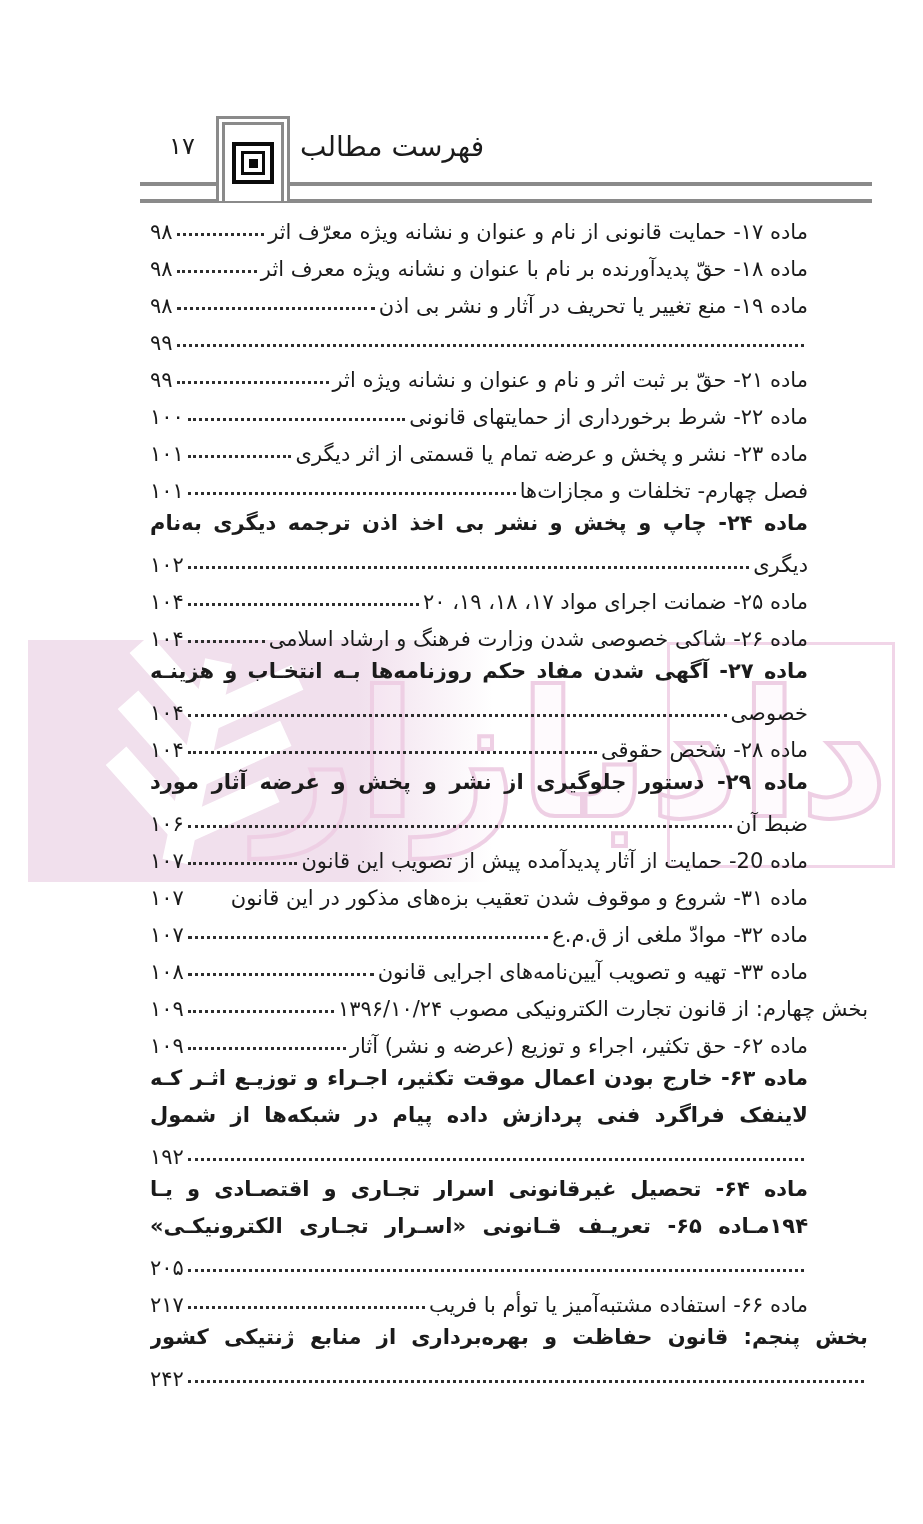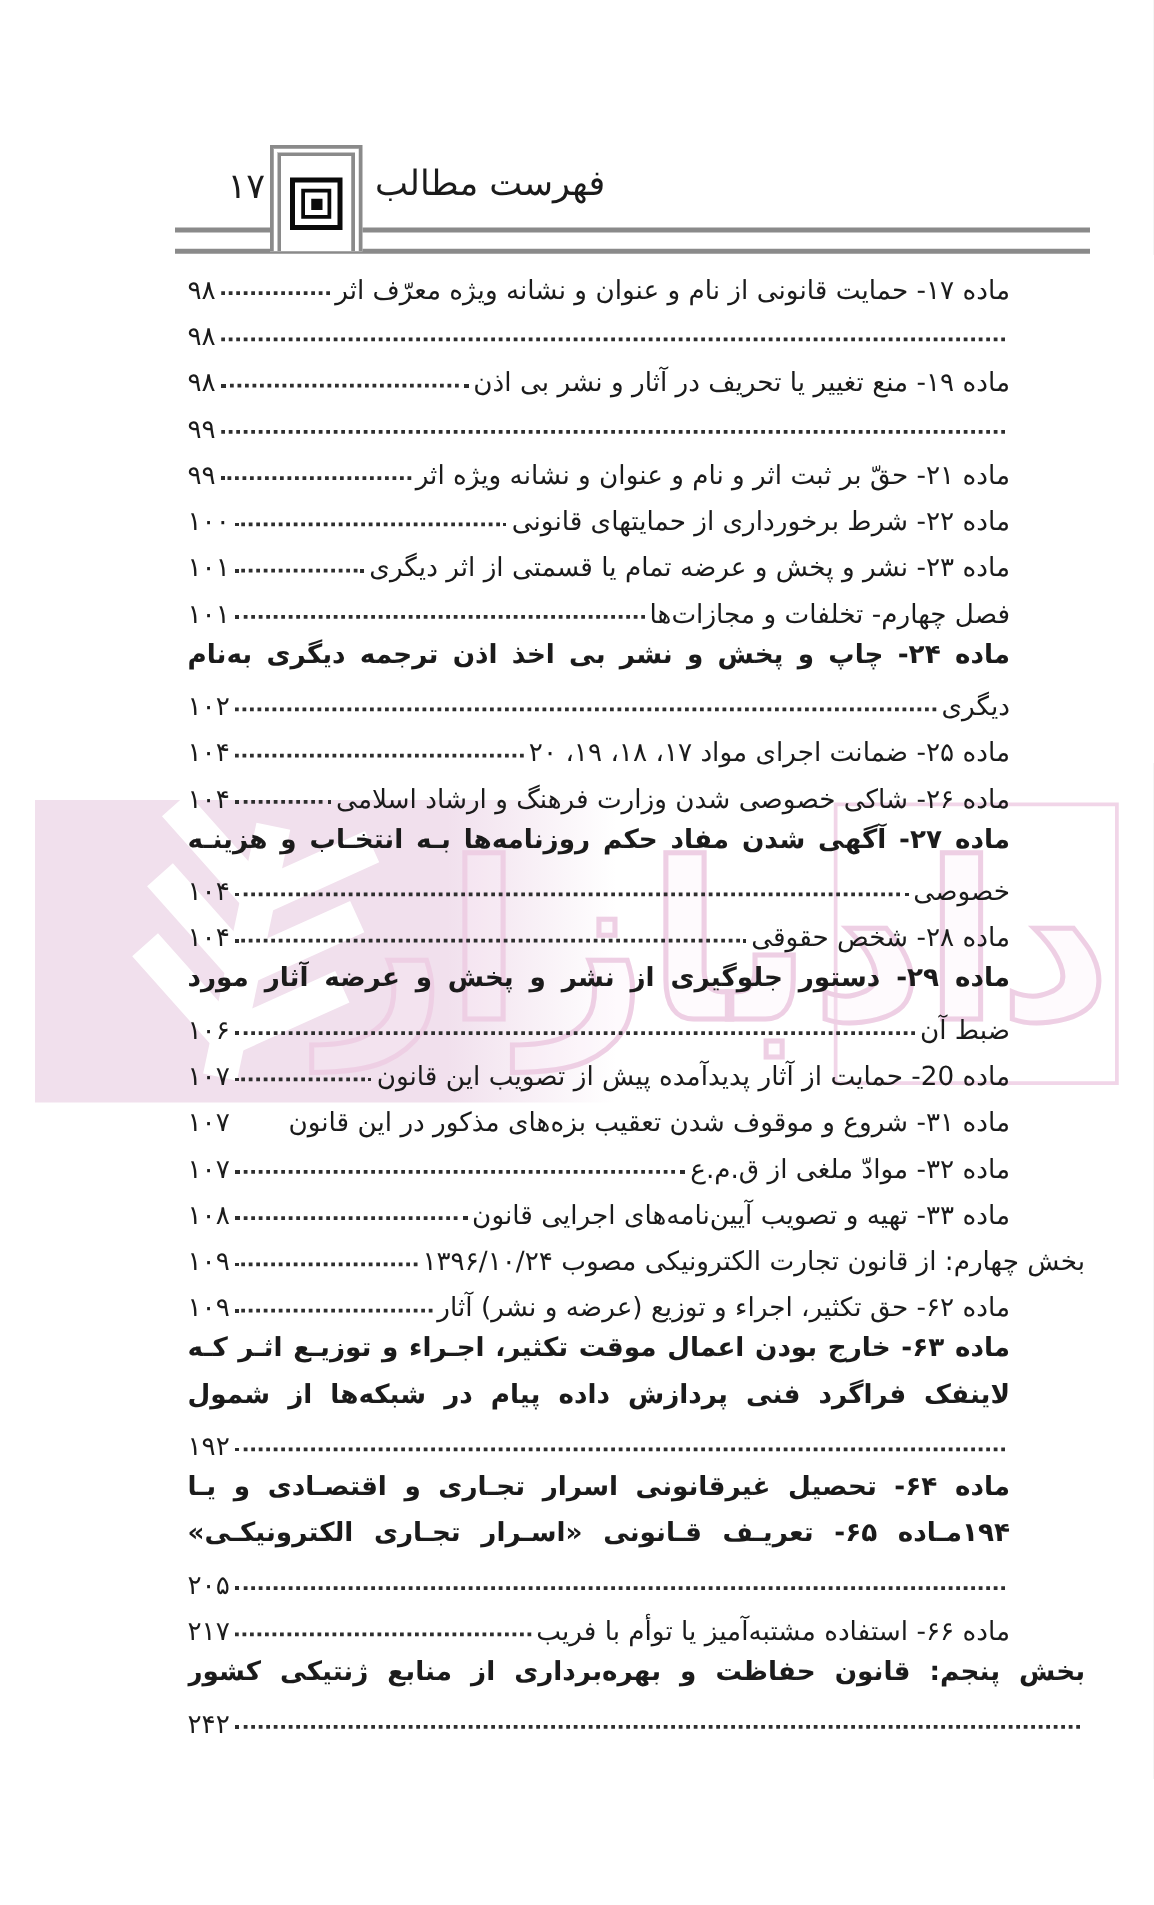--- a/index.html
+++ b/index.html
@@ -9,21 +9,21 @@
     font-family:"DejaVu Sans", sans-serif; color:#1b1b1b;
   }
   
   .hdr-rule{
     position:absolute; left:140px; top:182px; width:732px; height:13px;
     border-top:4px solid #8a8a8a; border-bottom:4px solid #8a8a8a;
     z-index:1;
   }
   .hdr-num{
     position:absolute; left:152px; top:132px; width:60px;
-    font-size:28px; text-align:right; z-index:2;
+    font-size:24px; text-align:center; z-index:2;
   }
   .gate{
     position:absolute; left:216px; top:116px; width:74px; height:85px;
     background:#ffffff; z-index:2;
     border-left:9px double #8a8a8a; border-right:9px double #8a8a8a; border-top:9px double #8a8a8a;
     box-sizing:border-box;
     display:flex; align-items:center; justify-content:center;
   }
   .sq-outer{width:42px;height:42px;border:4px solid #0a0a0a;box-sizing:border-box;
     display:flex;align-items:center;justify-content:center;}
@@ -108,20 +108,21 @@
 
   <div class="toc">
       <div class="row">
         <span class="num">۹۸</span>
         <span class="lead"></span>
         <span class="txt">ماده ۱۷- حمایت قانونی از نام و عنوان و نشانه ویژه معرّف اثر</span>
       </div>
       <div class="row">
         <span class="num">۹۸</span>
         <span class="lead"></span>
+        <span class="txt">ماده ۱۸- حقّ پدیدآورنده بر نام با عنوان و نشانه ویژه معرف اثر</span>
       </div>
       <div class="row">
         <span class="num">۹۸</span>
         <span class="lead"></span>
         <span class="txt">ماده ۱۹- منع تغییر یا تحریف در آثار و نشر بی اذن</span>
       </div>
       <div class="row">
         <span class="num">۹۹</span>
         <span class="lead"></span>
       </div>

